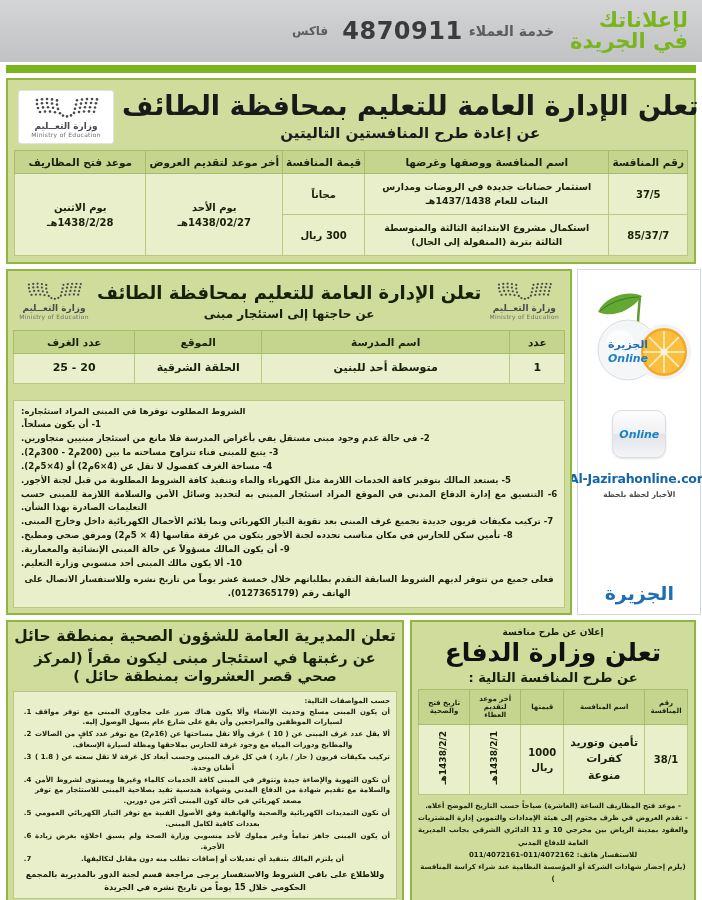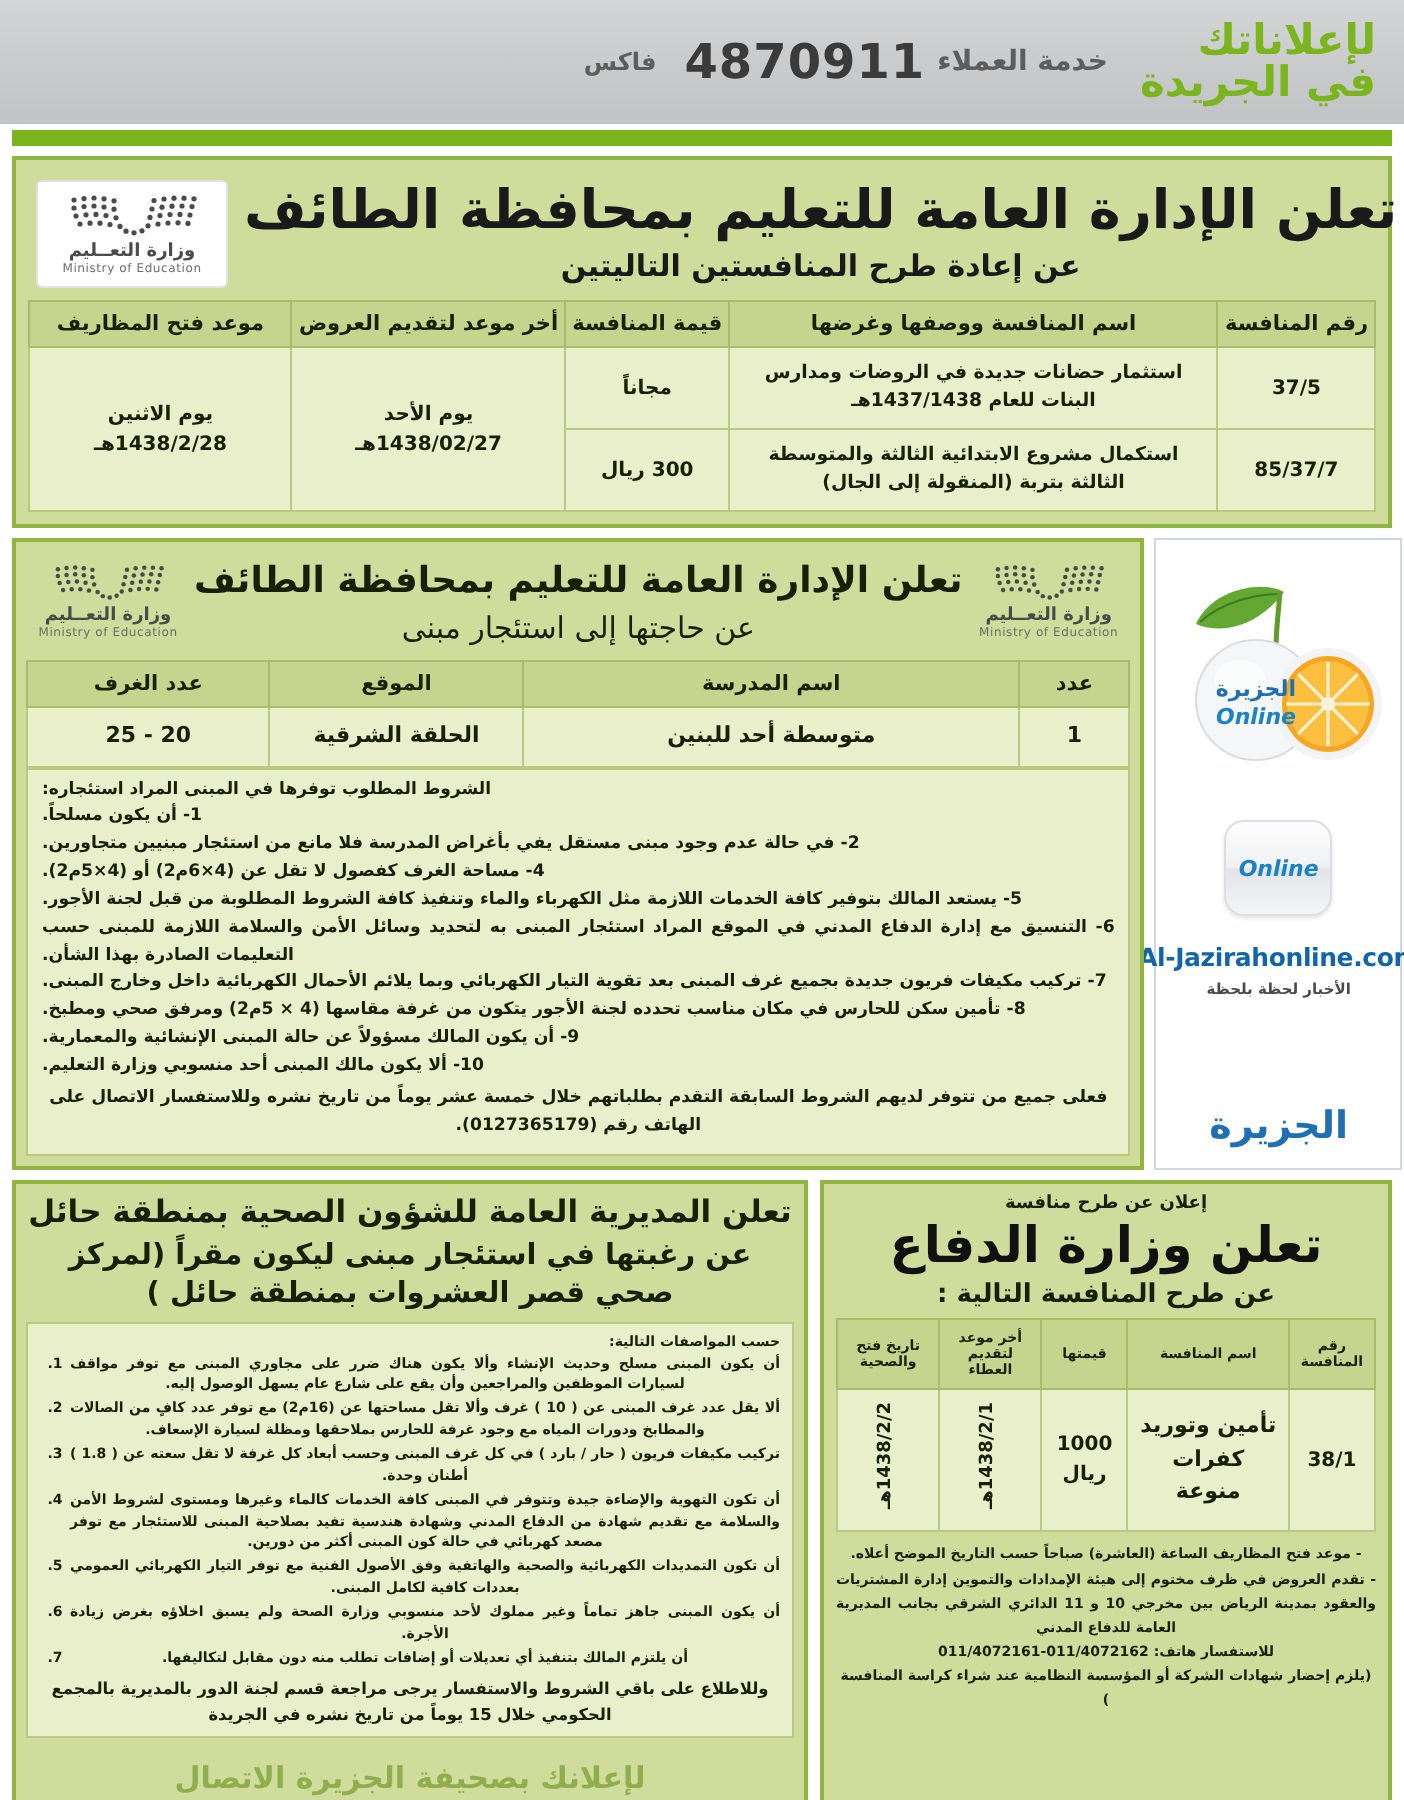--- a/index.html
+++ b/index.html
@@ -180,26 +180,26 @@
     flex-direction: row-reverse;
     align-items: center;
     justify-content: space-between;
     padding: 2px 2px 6px 2px;
   }
   .rent-titles { flex: 1; text-align: center; padding: 0 4px; }
   .rent-title-main {
     font-size: 18px; font-weight: bold; color: #17210a; white-space: nowrap; line-height: 1.2;
   }
   .rent-title-sub {
-    font-size: 15px; font-weight: normal; color: #17210a; margin-top: 4px;
+    font-size: 12px; font-weight: bold; color: #17210a; margin-top: 4px;
   }
   .conditions-box {
     background: #e9eecb;
     border: 1px solid #b9c97f;
-    margin-top: 0;
+    margin-top: 16px;
     padding: 5px 7px 6px 7px;
   }
   .cond-header {
     font-size: 8.5px; font-weight: bold; color: #17210a; text-align: left; margin-bottom: 2px;
   }
   .cond-item {
     font-size: 8.6px; font-weight: bold; color: #17210a; text-align: justify;
     text-align-last: left; line-height: 1.62; margin-bottom: 0px; direction: rtl;
   }
   .cond-foot {
@@ -518,20 +518,21 @@
           <td style="font-size:11px">الحلقة الشرقية</td>
           <td style="font-size:11px">20 - 25</td>
         </tr>
       </tbody>
     </table>
 
     <div class="conditions-box">
       <div class="cond-header">الشروط المطلوب توفرها في المبنى المراد استئجاره:</div>
       <div class="cond-item">1- أن يكون مسلحاً.</div>
       <div class="cond-item">2- في حالة عدم وجود مبنى مستقل يفي بأغراض المدرسة فلا مانع من استئجار مبنيين متجاورين.</div>
+      <div class="cond-item">3- يتبع للمبنى فناء تتراوح مساحته ما بين (200م2 - 300م2).</div>
       <div class="cond-item">4- مساحة الغرف كفصول لا تقل عن (4×6م2) أو (4×5م2).</div>
       <div class="cond-item">5- يستعد المالك بتوفير كافة الخدمات اللازمة مثل الكهرباء والماء وتنفيذ كافة الشروط المطلوبة من قبل لجنة الأجور.</div>
       <div class="cond-item">6- التنسيق مع إدارة الدفاع المدني في الموقع المراد استئجار المبنى به لتحديد وسائل الأمن والسلامة اللازمة للمبنى حسب التعليمات الصادرة بهذا الشأن.</div>
       <div class="cond-item">7- تركيب مكيفات فريون جديدة بجميع غرف المبنى بعد تقوية التيار الكهربائي وبما يلائم الأحمال الكهربائية داخل وخارج المبنى.</div>
       <div class="cond-item">8- تأمين سكن للحارس في مكان مناسب تحدده لجنة الأجور يتكون من غرفة مقاسها (4 × 5م2) ومرفق صحي ومطبخ.</div>
       <div class="cond-item">9- أن يكون المالك مسؤولاً عن حالة المبنى الإنشائية والمعمارية.</div>
       <div class="cond-item">10- ألا يكون مالك المبنى أحد منسوبي وزارة التعليم.</div>
       <div class="cond-foot">فعلى جميع من تتوفر لديهم الشروط السابقة التقدم بطلباتهم خلال خمسة عشر يوماً من تاريخ نشره وللاستفسار الاتصال على الهاتف رقم (0127365179).</div>
     </div>
   </div>

